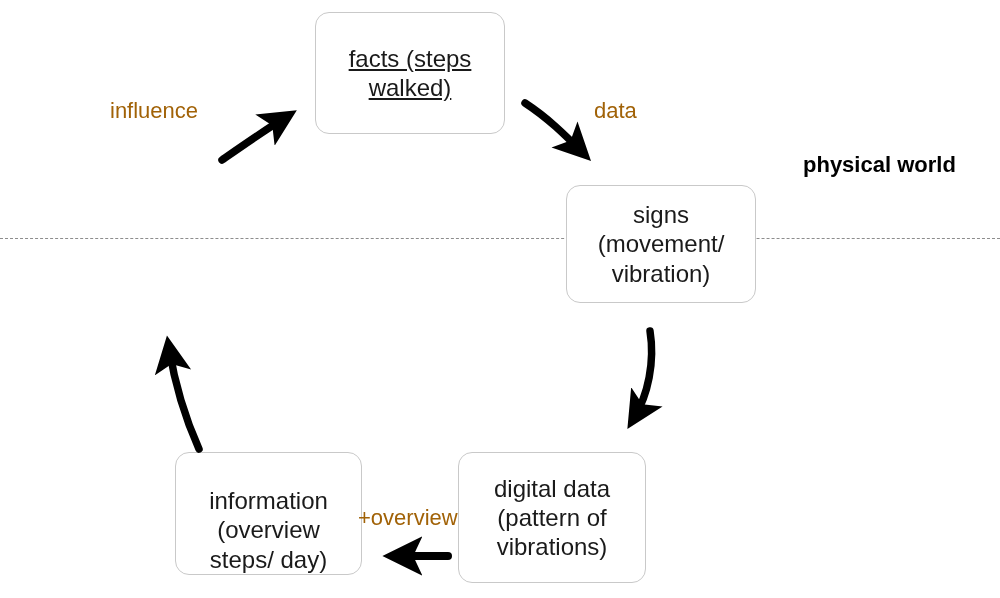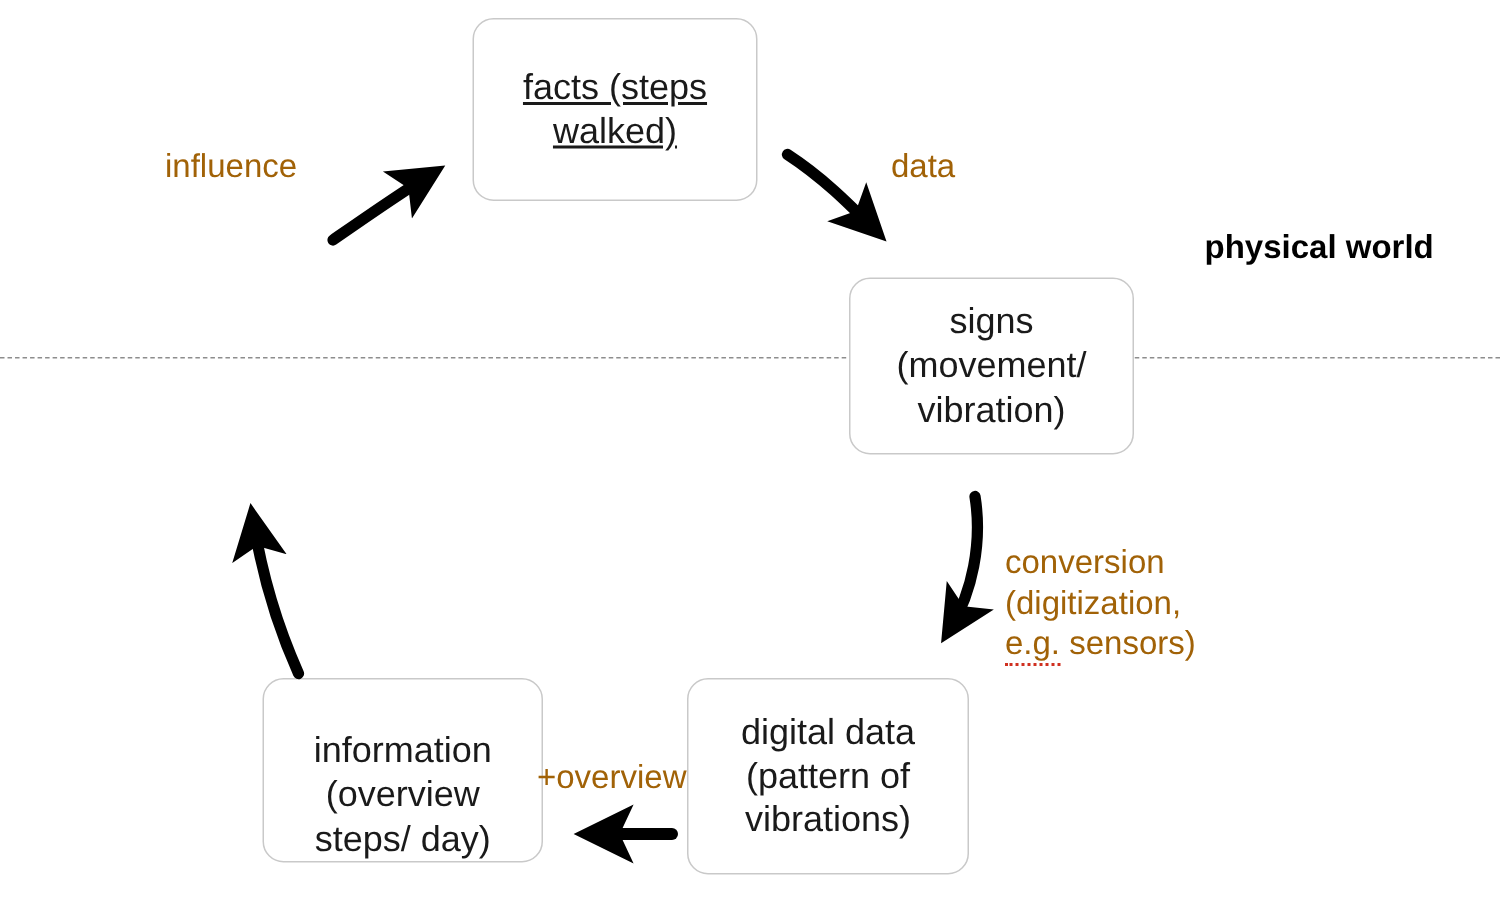--- a/index.html
+++ b/index.html
@@ -147,20 +147,17 @@
 
   <div class="node" id="node-information">
     <span class="node-label">information
 (overview
 steps/ day)</span>
   </div>
 
 
   <div class="edge-label" id="label-influence">influence</div>
   <div class="edge-label" id="label-cause">data</div>
-  <div class="edge-label" id="label-conversion"><span id="conversion-text">conversion
-(digitization,
-<span class="spell">e.g.</span> sensors)</span></div>
   <div class="edge-label" id="label-context">+overview</div>
 
   <div class="world-label" id="label-physical">physical world</div>
 
 </div>
 
 </body></html>

